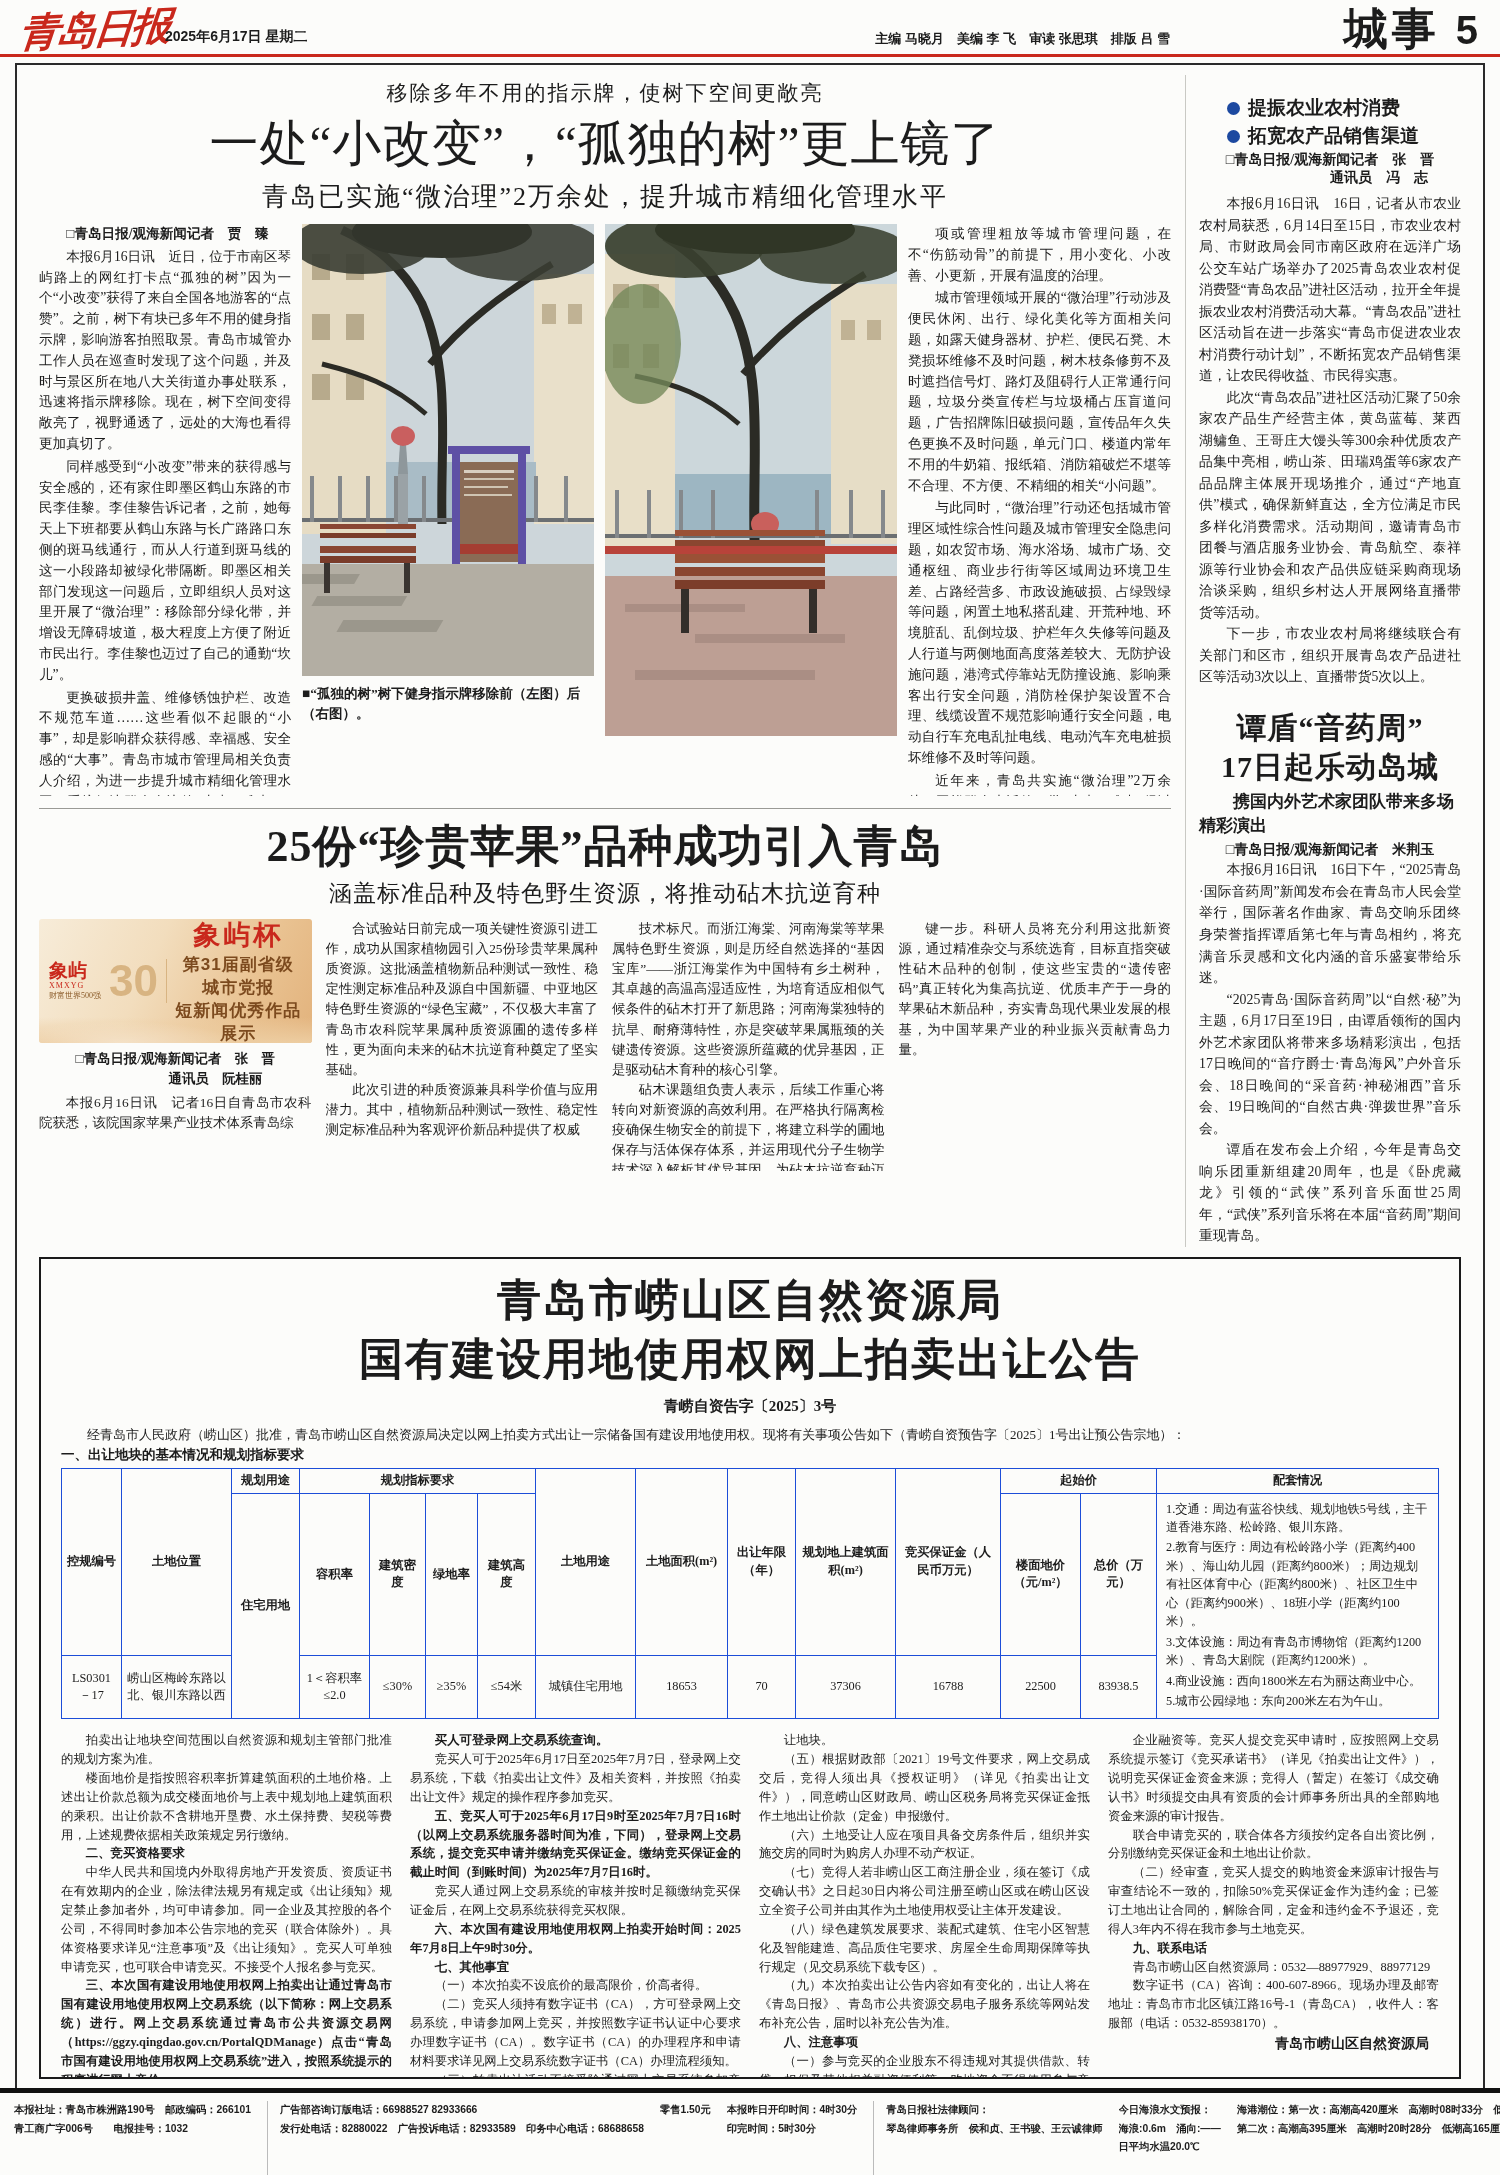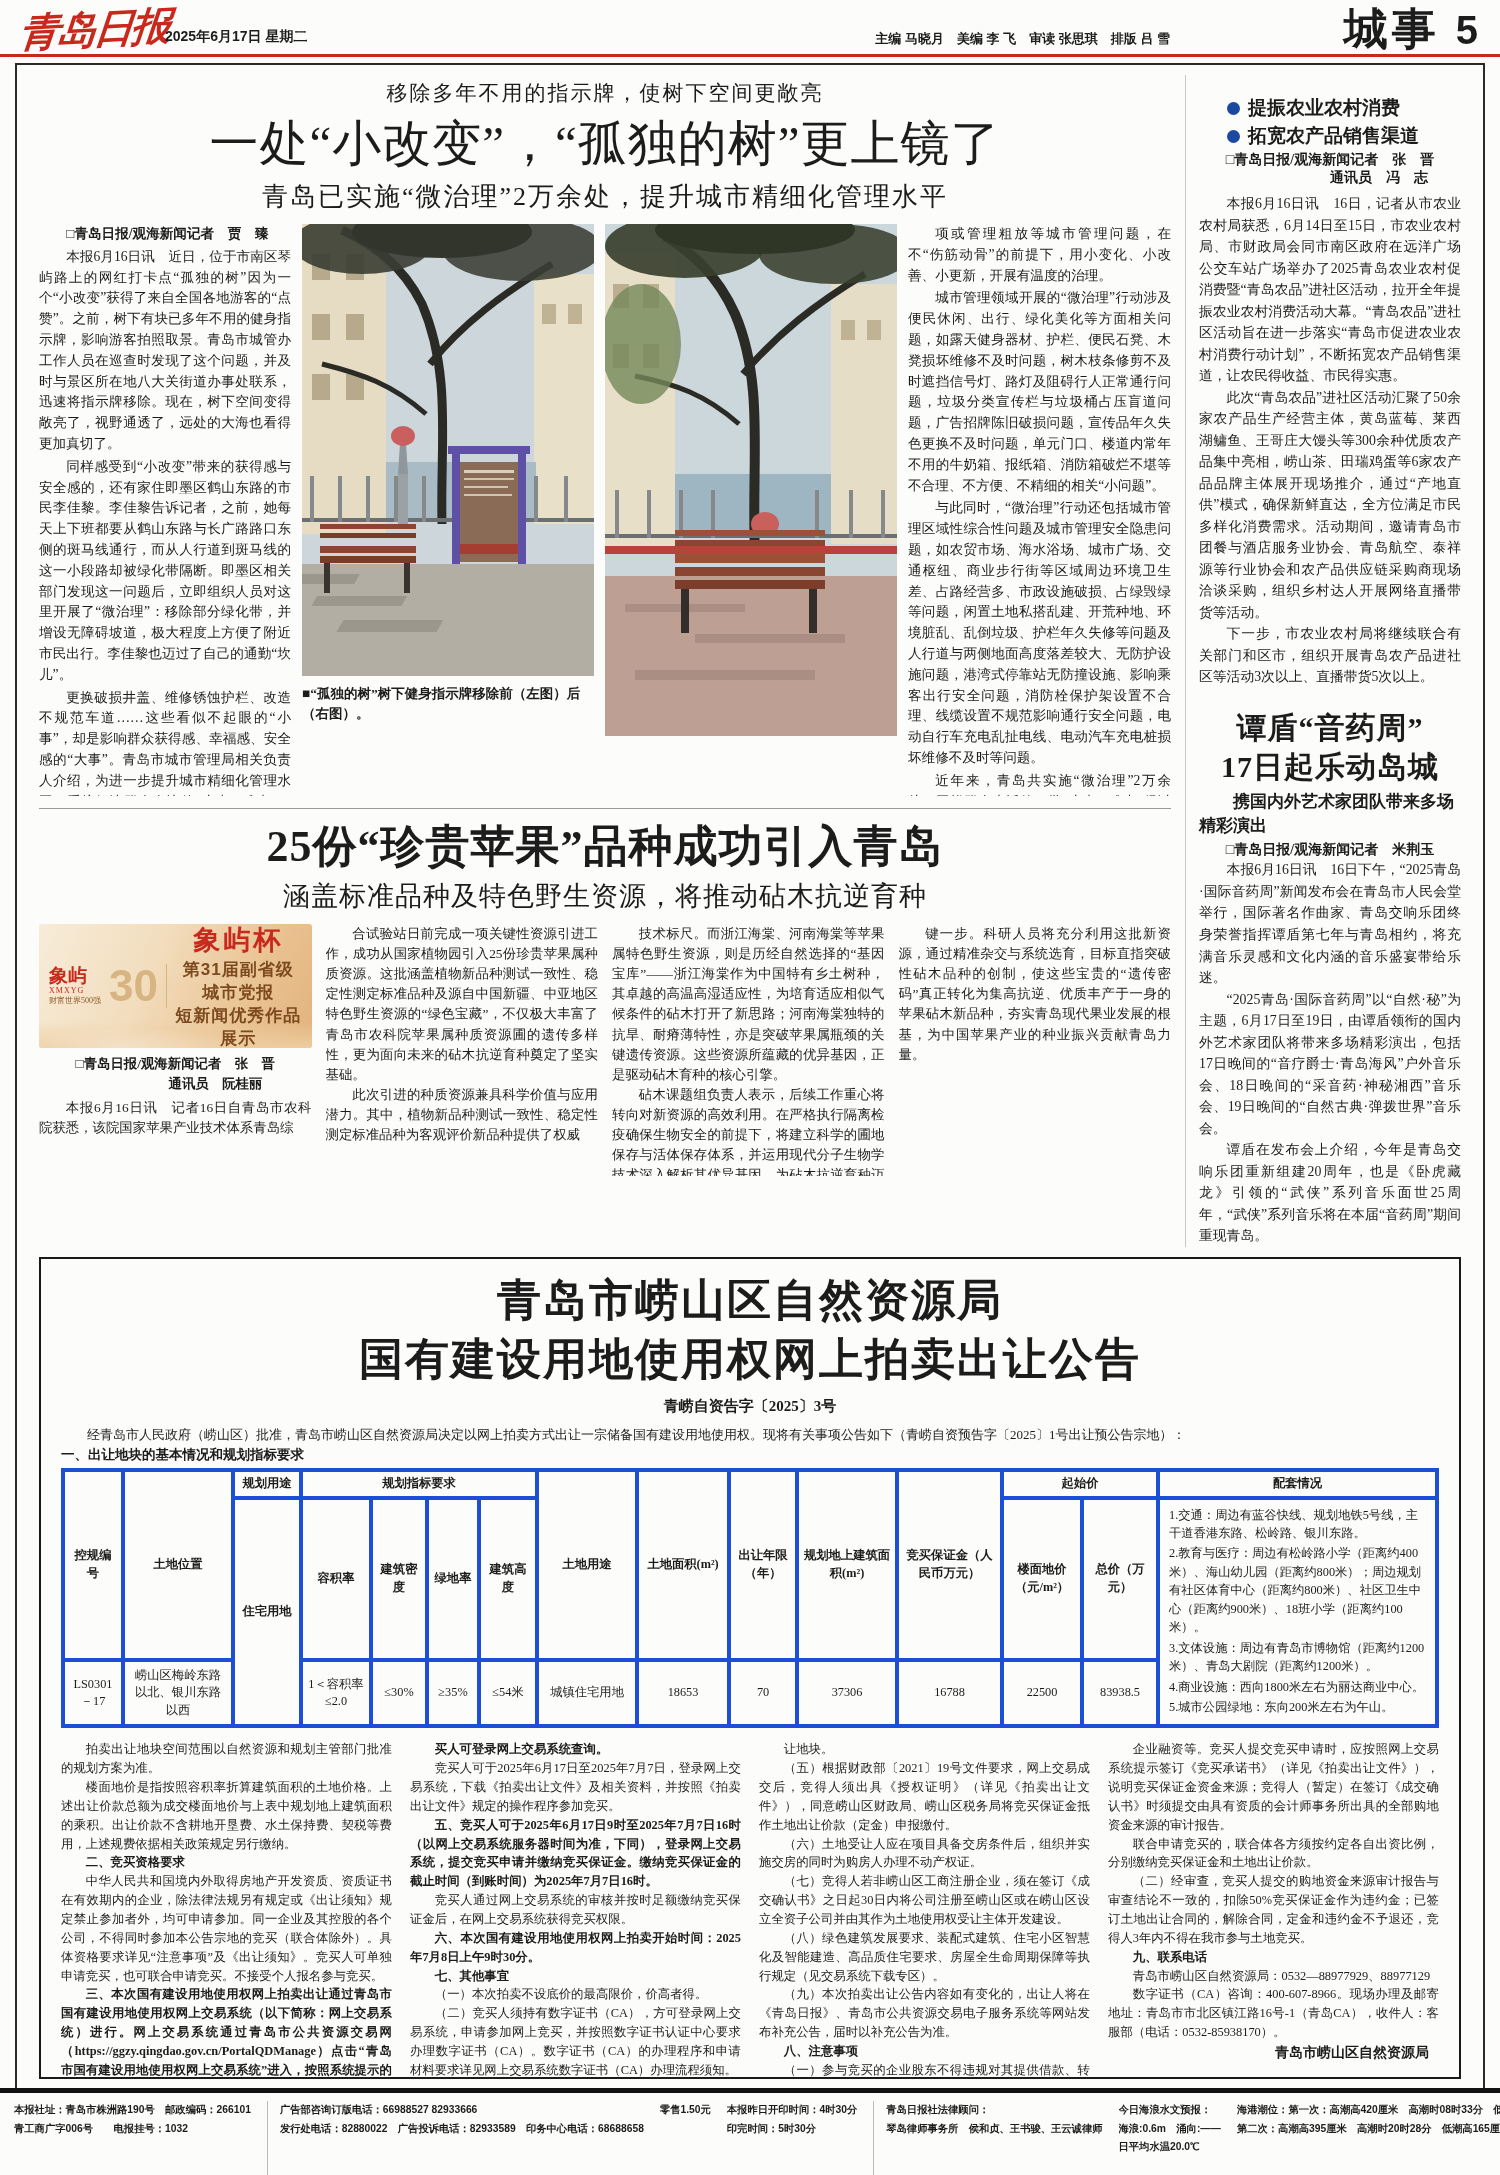--- a/index.html
+++ b/index.html
@@ -37,21 +37,21 @@
   .acol p{margin:0 0 2px;font-size:13.6px;line-height:1.53;text-align:justify;text-indent:2em;}
   .byline{font-weight:bold;text-indent:1em;margin:0 0 6px;font-size:14px;}
   .photocol{width:292px;flex:0 0 auto;}
   .photo{width:292px;background:#cfd8dc;overflow:hidden;}
   .p1{height:452px;}
   .p2{height:512px;}
   .caption{font-size:13.5px;font-weight:bold;line-height:1.45;margin-top:8px;}
   .divider{border-top:1px solid #9a9a95;margin:12px 0 8px;}
   
   .apple h2{margin:2px 0 2px;text-align:center;font-size:44px;font-weight:bold;letter-spacing:1px;}
-  .asub{text-align:center;font-size:27px;letter-spacing:1px;margin-bottom:10px;}
+  .asub{text-align:center;font-size:23px;letter-spacing:1px;margin-bottom:10px;}
   .applebody{display:flex;gap:14px;height:252px;overflow:hidden;}
   .apcol{flex:1;overflow:hidden;}
   .apcol p{margin:0;font-size:13.4px;line-height:1.5;text-align:justify;text-indent:2em;}
   .apcol .c{text-align:center;text-indent:0;font-weight:bold;margin:6px 0 0;}
   .apcol .c2{text-align:center;text-indent:6em;font-weight:bold;margin:0 0 4px;}
   .banner{height:112px;border-radius:3px;background:linear-gradient(115deg,#f7ecd9 0%,#f2ddbd 40%,#e9c291 75%,#e2b27c 100%);
           display:flex;align-items:center;padding:6px 10px;gap:8px;position:relative;overflow:hidden;}
   .banner:after{content:"";position:absolute;left:0;right:0;bottom:0;height:26px;
           background:radial-gradient(60% 120% at 30% 100%,#fff6 0,#fff0 70%),linear-gradient(0deg,#edcda1,#edcda100);}
   .blogo{display:flex;flex-direction:column;line-height:1.1;}
@@ -75,21 +75,21 @@
   .ssub{font-size:17px;font-weight:bold;line-height:1.4;text-indent:2em;margin:2px 0 4px;}
   
   .notice{border:2px solid #1a1a1a;margin-top:10px;flex:1;padding:12px 20px 8px;overflow:hidden;}
   .nt1,.nt2{margin:0;text-align:center;font-weight:bold;letter-spacing:2px;}
   .nt1{font-size:44px;}
   .nt2{font-size:44px;}
   .ndoc{text-align:center;font-size:15px;font-weight:bold;margin:8px 0 10px;}
   .nintro{font-size:13px;margin:0;text-indent:2em;}
   .nsec{font-size:13.5px;font-weight:bold;margin:2px 0 4px;}
   table.ltable{width:100%;border-collapse:collapse;table-layout:fixed;font-size:12.3px;}
-  .ltable td{border:4px solid #1d4ed8;padding:3px 4px;text-align:center;vertical-align:middle;
+  .ltable td{border:1px solid #1d4ed8;padding:3px 4px;text-align:center;vertical-align:middle;
              word-break:break-all;line-height:1.45;}
   .th1 td,.th2 td{font-weight:bold;}
   .fac{text-align:left !important;font-weight:normal !important;padding:6px 9px !important;}
   .fac div{margin-bottom:2px;line-height:1.5;}
   .drow td{height:56px;}
   .ncols{display:flex;gap:18px;margin-top:12px;height:424px;overflow:hidden;}
   .ncol{flex:1;overflow:hidden;}
   .ncol p{margin:0;font-size:12.4px;line-height:1.52;text-align:justify;text-indent:2em;}
   .ncol p.b{font-weight:bold;}
   .ncol p.sign{font-weight:bold;text-align:right;text-indent:0;font-size:14px;padding-right:10px;}

